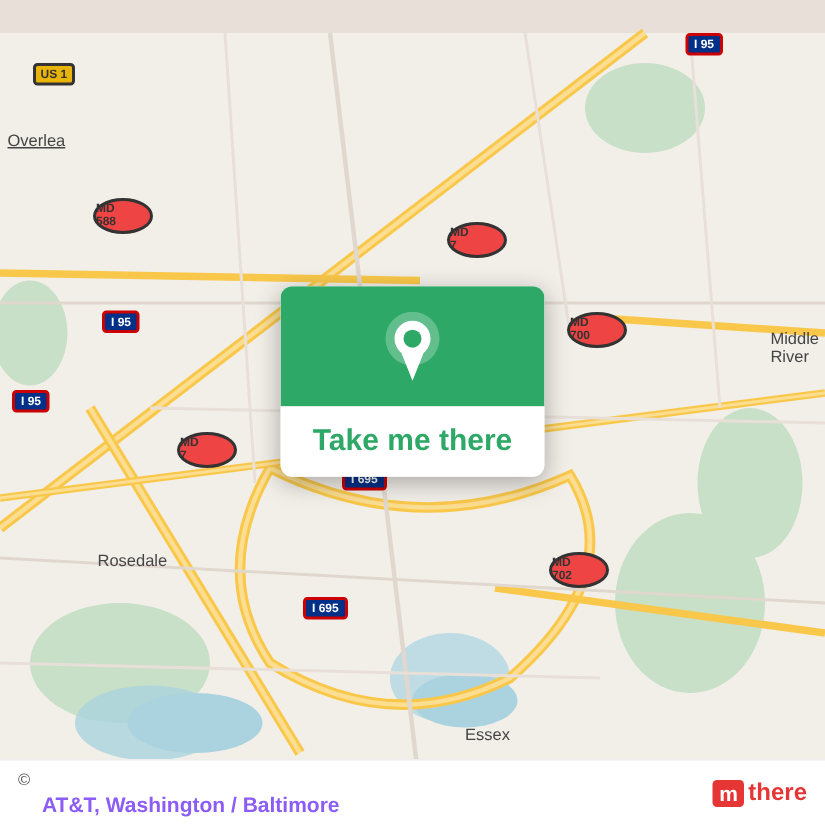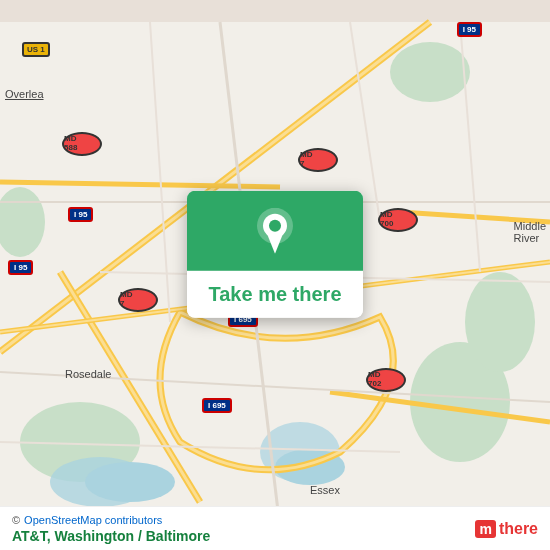--- a/index.html
+++ b/index.html
@@ -128,21 +128,22 @@
 
     .osm-link {
       color: #0066cc;
       text-decoration: none;
       font-size: 11px;
     }
 
     .bottom-title {
       font-size: 14px;
       font-weight: 600;
-      color: #15803d;
+      color: #8b5cf6;
+      margin-left: 16px;
     }
 
     .moovit-logo {
       display: flex;
       align-items: center;
       gap: 3px;
       font-size: 16px;
       font-weight: bold;
       color: #e63535;
     }
@@ -307,21 +308,20 @@
       <button class="popup-button">Take me there</button>
     </div>
 
     <div class="popup-caret"></div>
   </div>
 
   <div class="bottom-bar">
     <div style="display:flex; flex-direction:column; gap:2px;">
       <div class="bottom-left">
         <span>©</span>
-        <a class="osm-link" href="#">OpenStreetMap contributors</a>
       </div>
       <div class="bottom-title">AT&amp;T, Washington / Baltimore</div>
     </div>
     <div class="moovit-logo">
       <span class="moovit-m">m</span>
       <span>there</span>
     </div>
   </div>
 
 </div>

